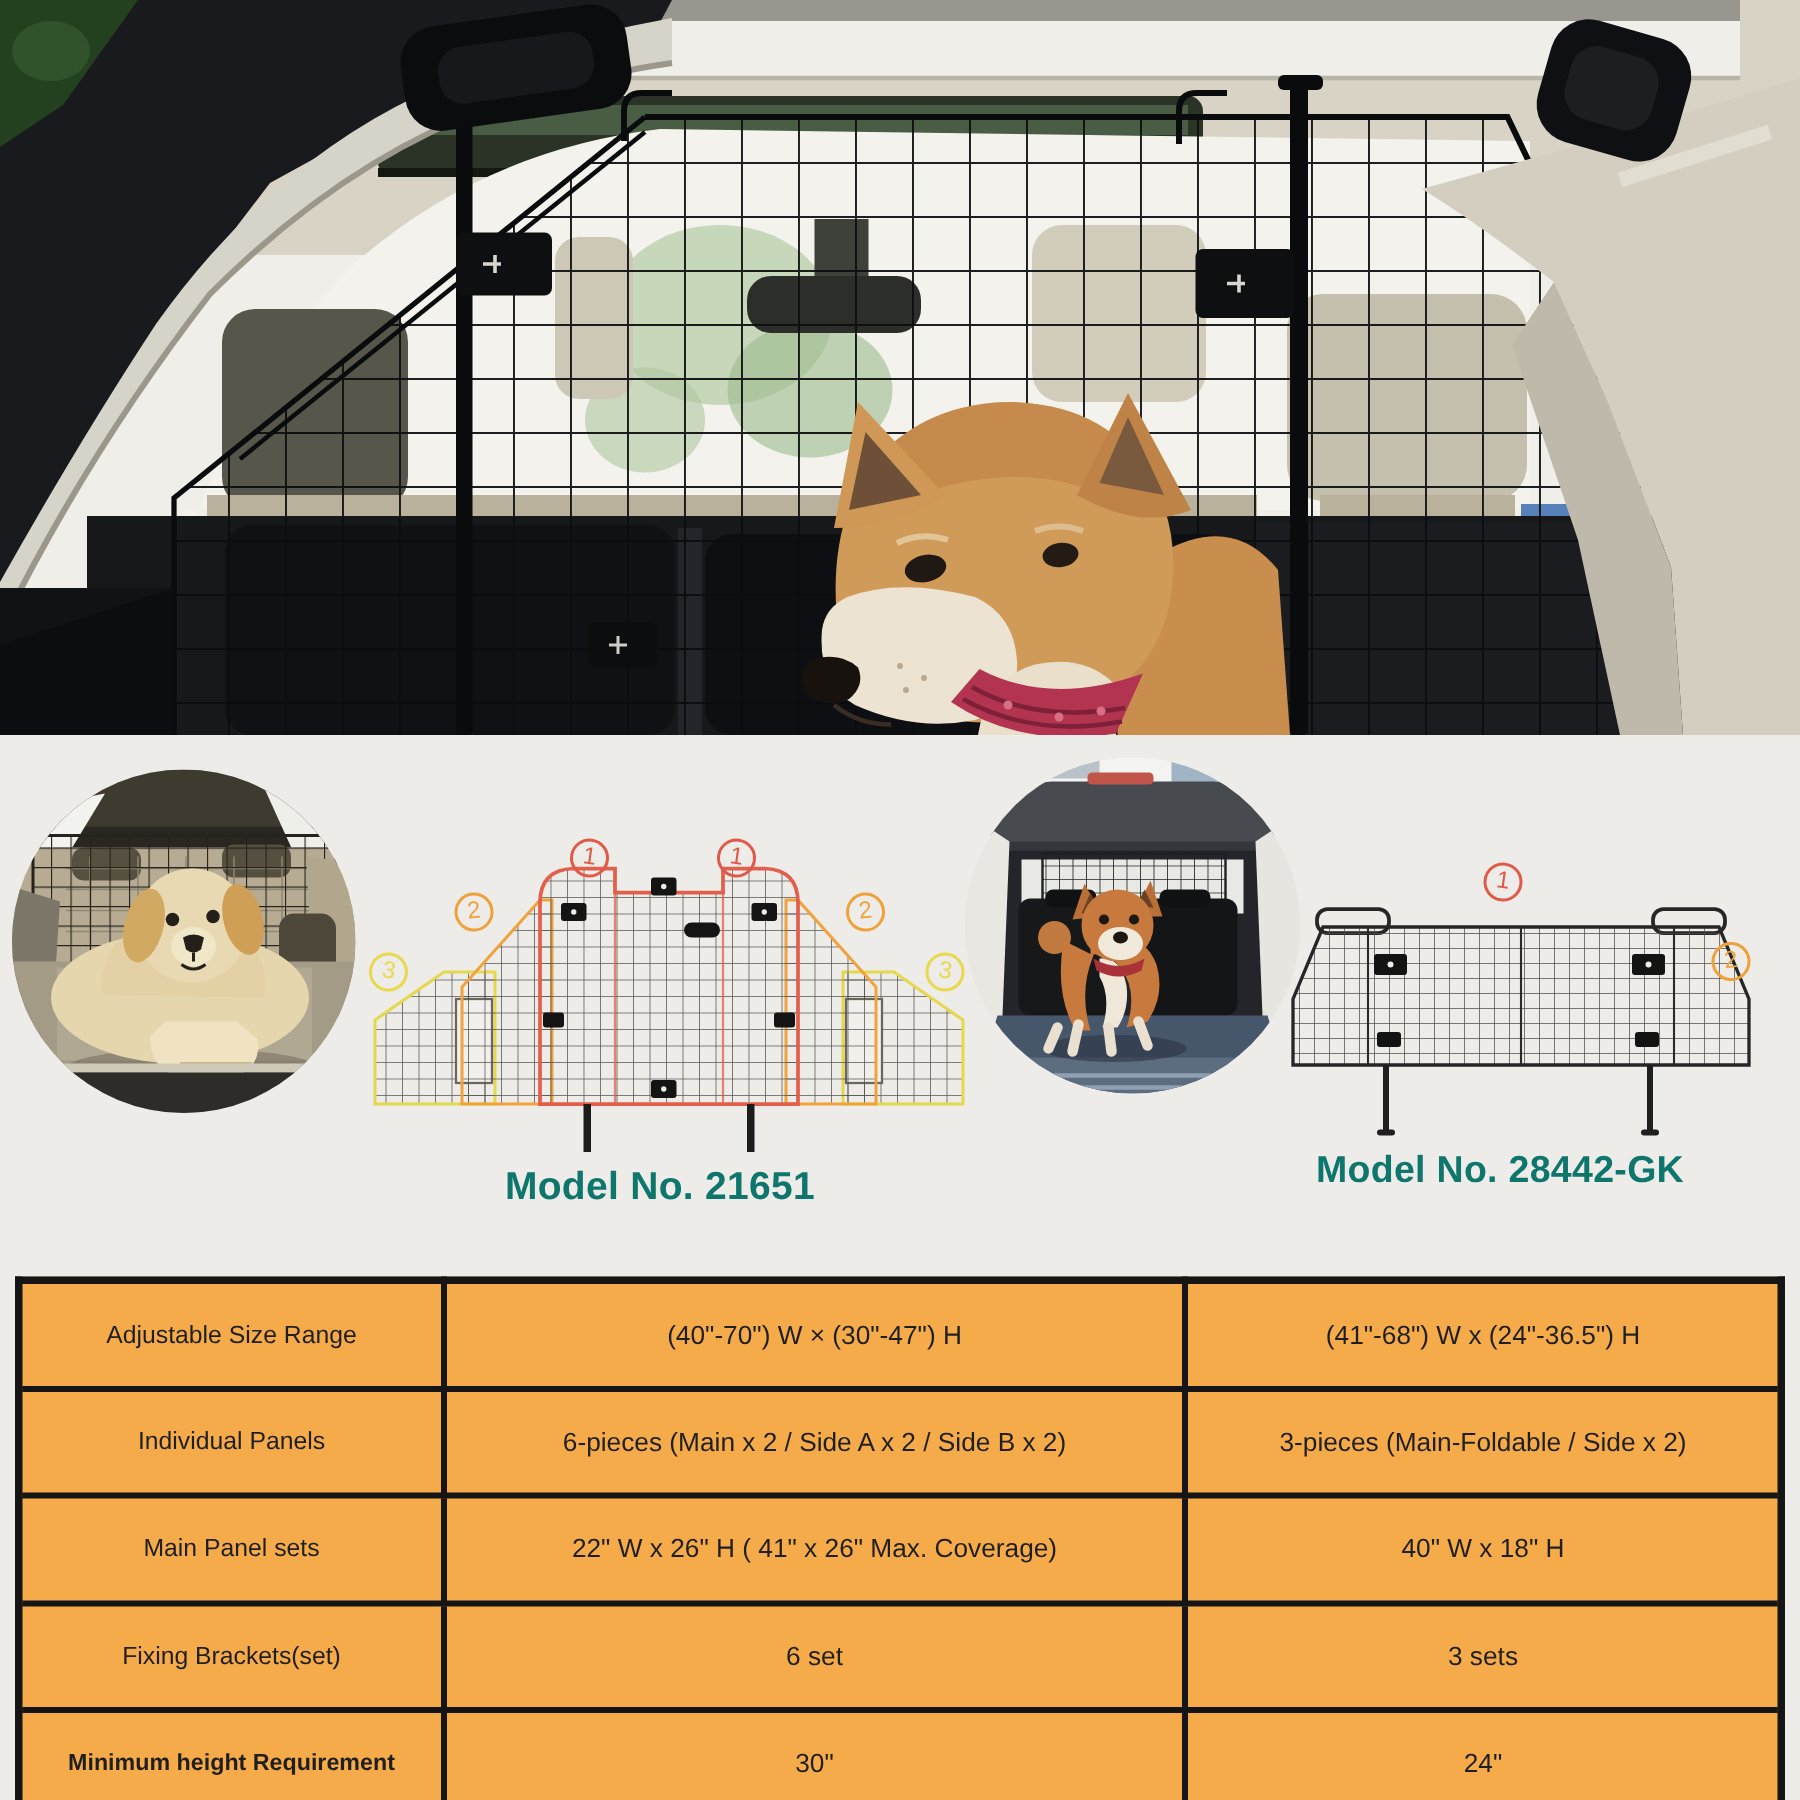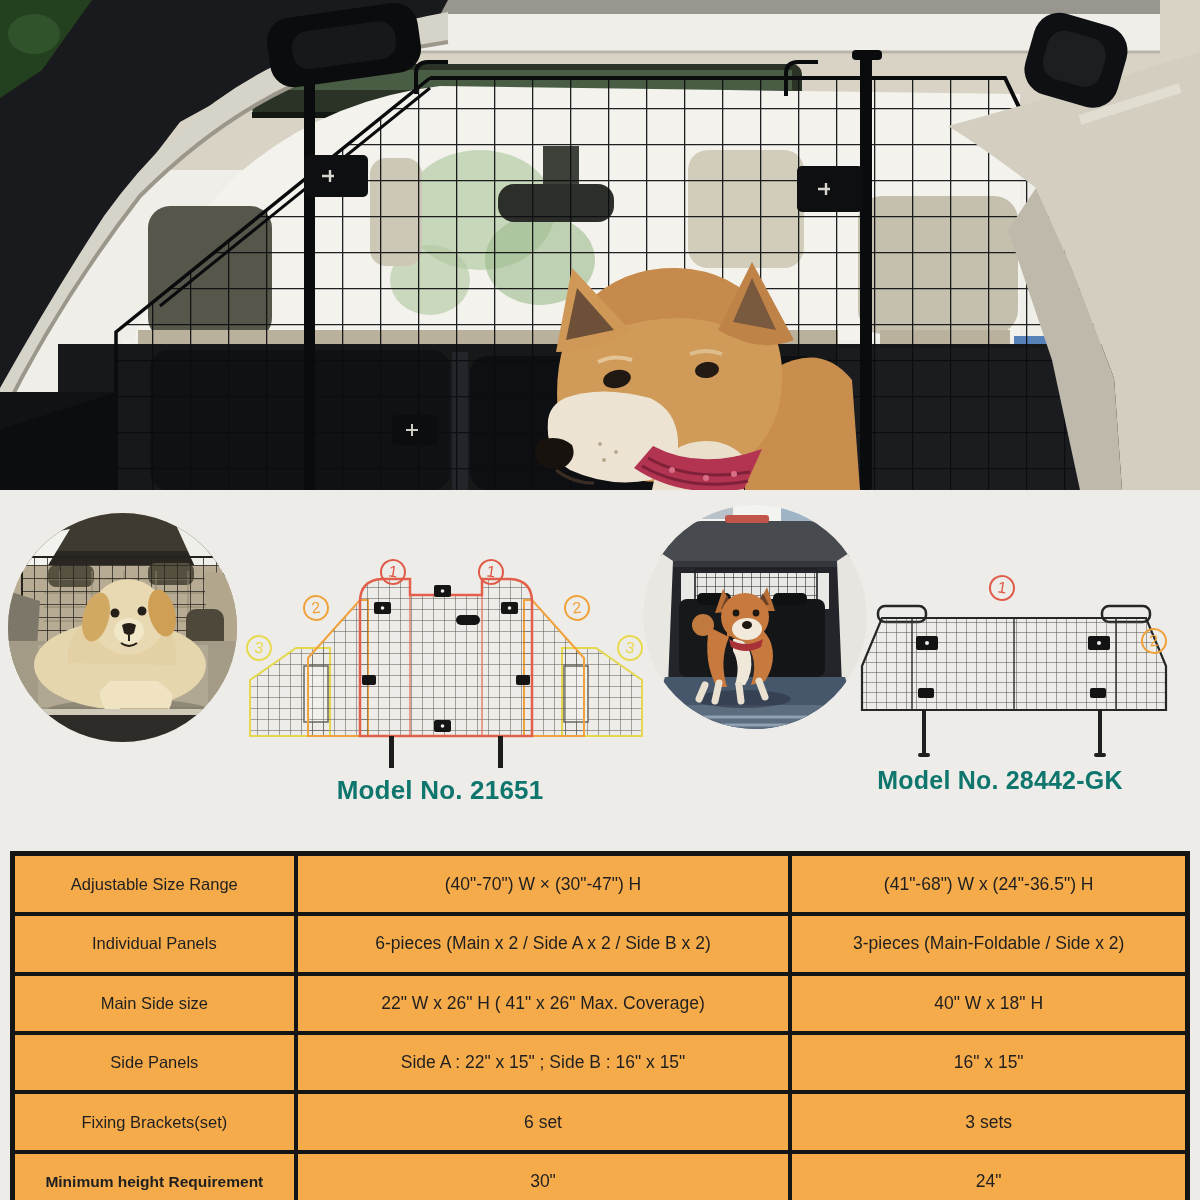--- a/index.html
+++ b/index.html
@@ -357,28 +357,23 @@
         <td class="rowlabel">Adjustable Size Range</td>
         <td>(40"-70") W × (30"-47") H</td>
         <td>(41"-68") W x (24"-36.5") H</td>
       </tr>
       <tr>
         <td class="rowlabel">Individual Panels</td>
         <td>6-pieces (Main x 2 / Side A x 2 / Side B x 2)</td>
         <td>3-pieces (Main-Foldable / Side x 2)</td>
       </tr>
       <tr>
-        <td class="rowlabel">Main Side size</td>
+        <td class="rowlabel">Main Panel sets</td>
         <td>22" W x 26" H ( 41" x 26" Max. Coverage)</td>
         <td>40" W x 18" H</td>
-      </tr>
-      <tr>
-        <td class="rowlabel">Side Panels</td>
-        <td>Side A : 22" x 15" ; Side B :  16" x 15"</td>
-        <td>16" x 15"</td>
       </tr>
       <tr>
         <td class="rowlabel">Fixing Brackets(set)</td>
         <td>6 set</td>
         <td>3 sets</td>
       </tr>
       <tr>
         <td class="rowlabel">Minimum height Requirement</td>
         <td>30"</td>
         <td>24"</td>

